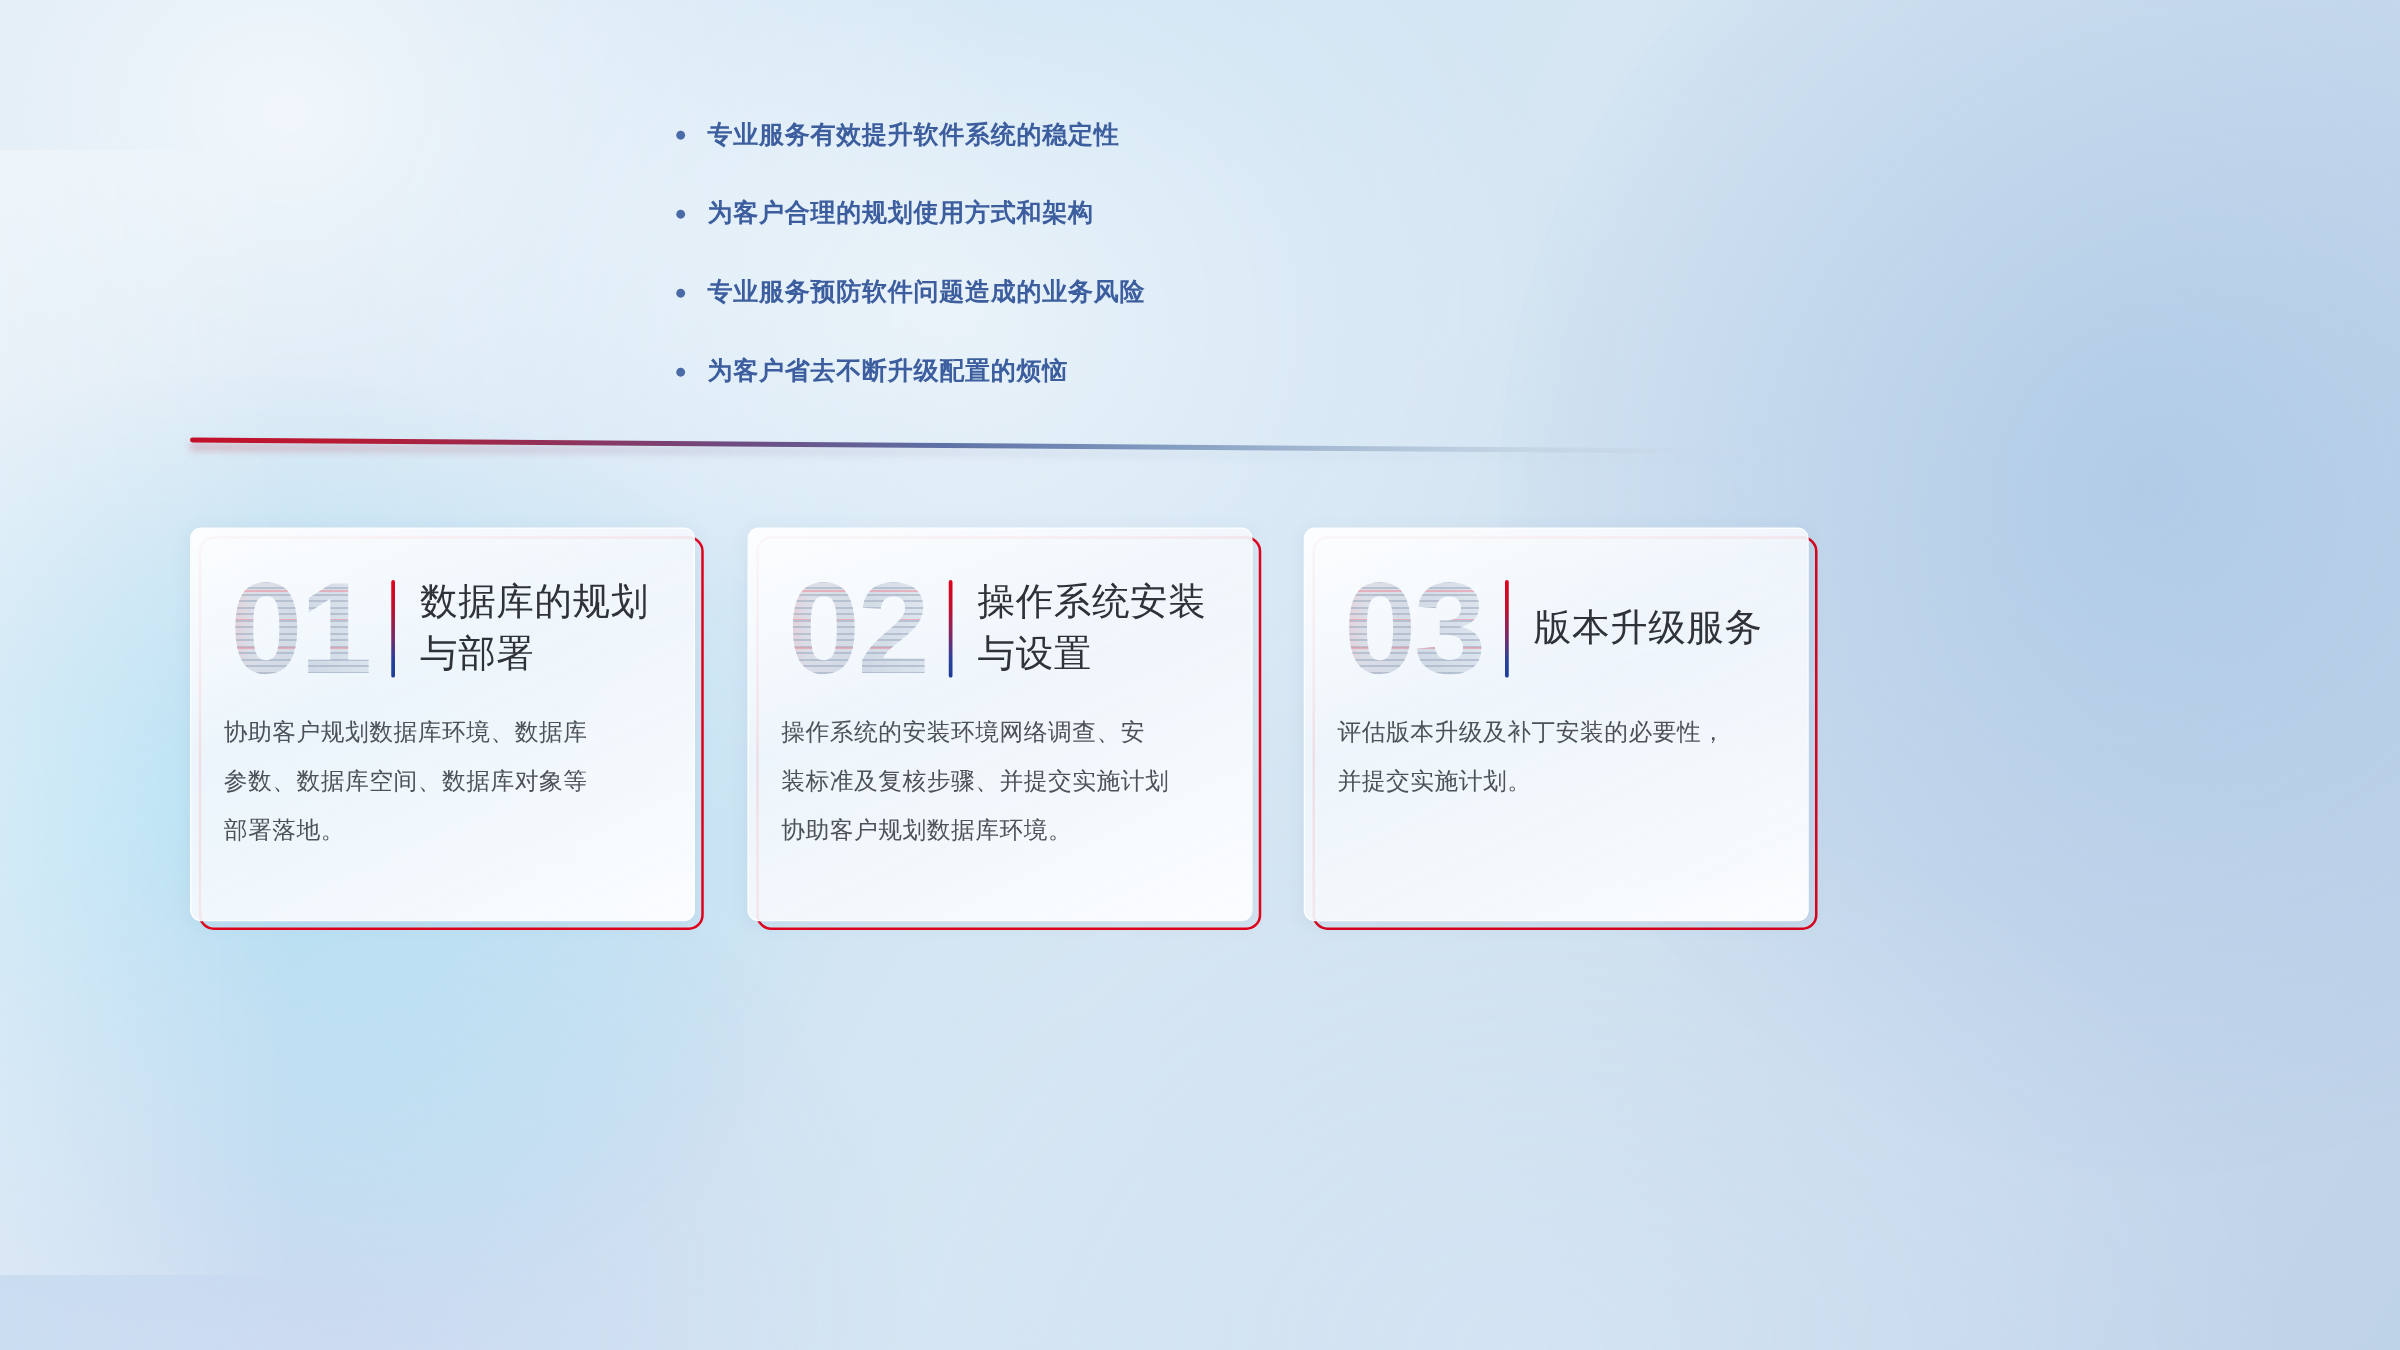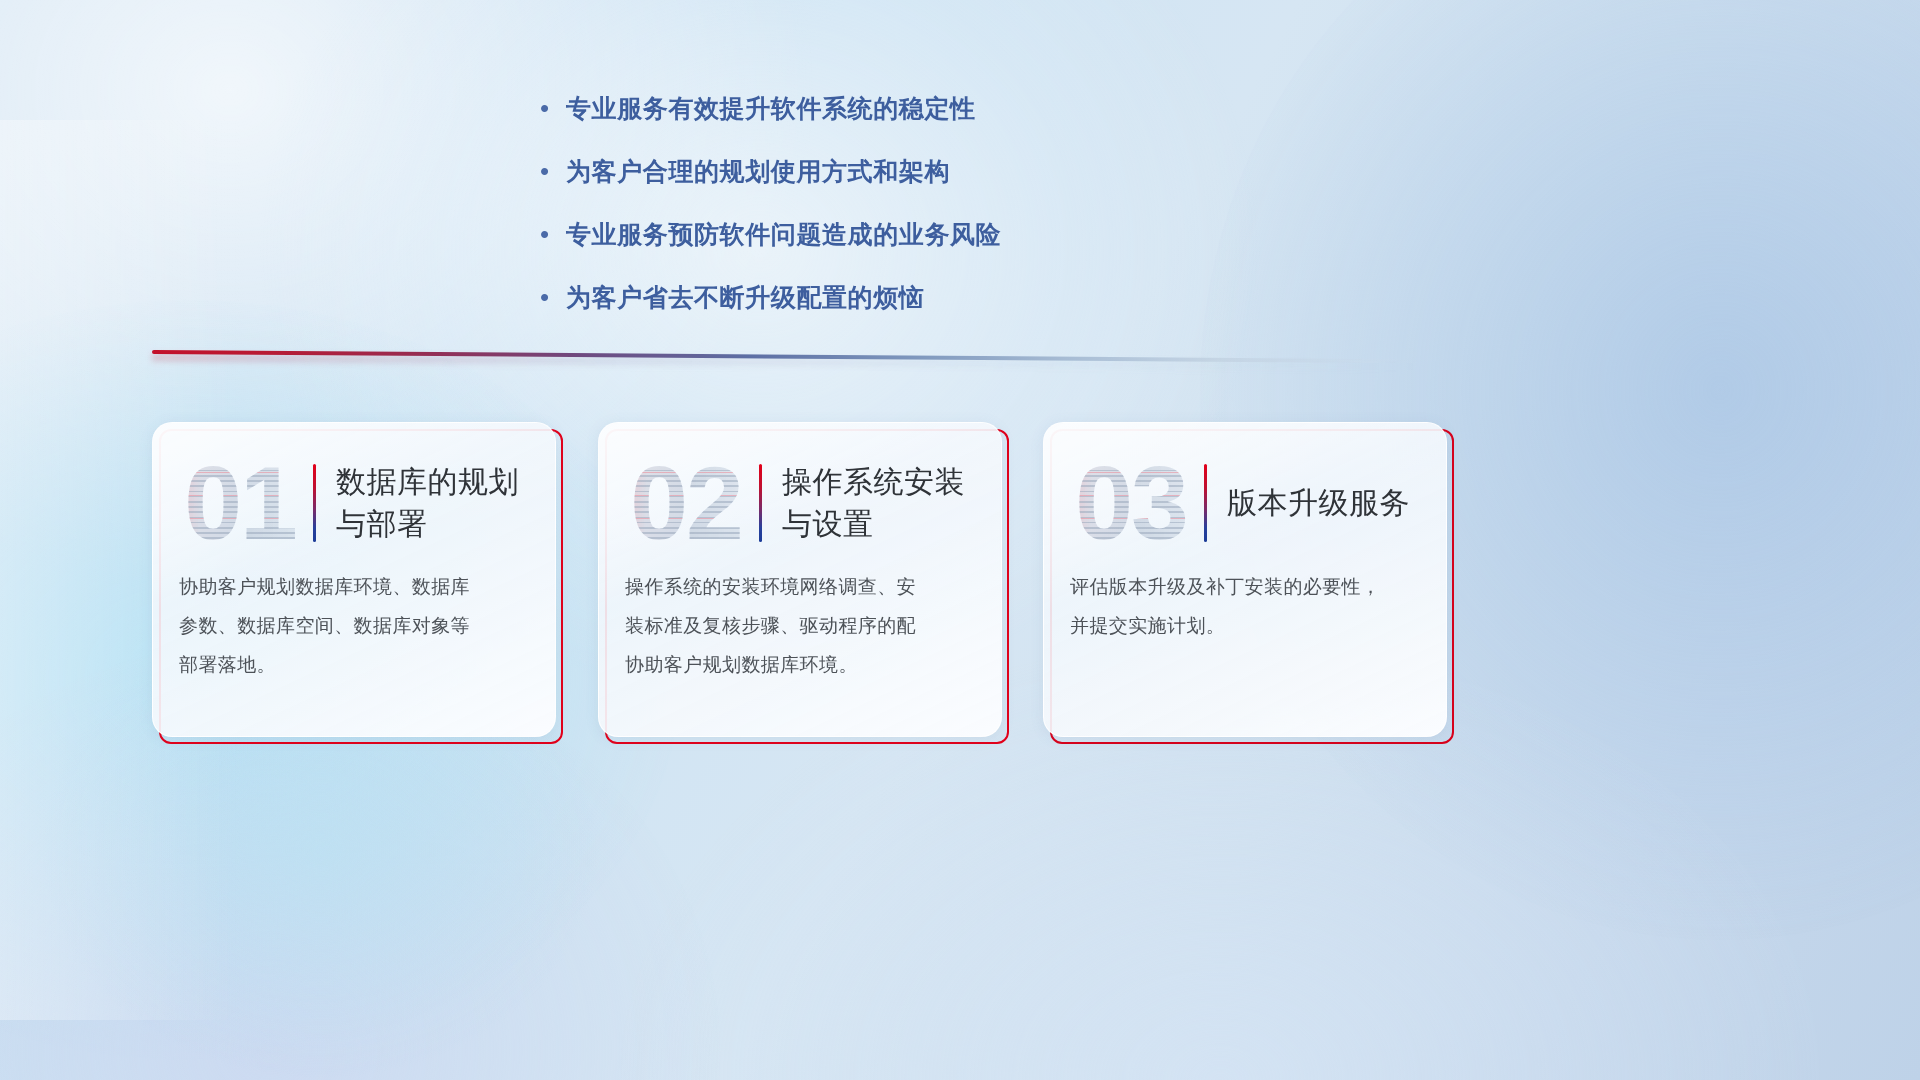--- a/index.html
+++ b/index.html
@@ -60,21 +60,21 @@
     display:flex; align-items:flex-start;
     height:52px;
     margin-bottom:11px;
   }
   .bullet-dot{
     width:26px; flex:0 0 26px;
     font-size:26px; line-height:40px; color:#4a6aa8;
     text-align:left;
   }
   .bullet-text{
-    font-size:25px; line-height:40px;
+    font-size:20px; line-height:40px;
     color:#3d5e9e; font-weight:600;
     letter-spacing:.6px;
     white-space:nowrap;
   }
 
   
   #divider{
     position:absolute; left:152px; top:346px; width:1270px; height:22px;
   }
   #divider .ln{
@@ -104,21 +104,21 @@
 
   .card-redframe{
     position:absolute; left:7px; top:7px; width:404px; height:315px;
     border:2.4px solid #e2001a;
     border-radius:12px;
   }
   .card-wrap.c3 .card-redframe{ border-color:#d8001a; }
 
   .card{
     position:absolute; left:0; top:0; width:404px; height:315px;
-    border-radius:20px;
+    border-radius:9px;
     background:linear-gradient(155deg, rgba(248,251,254,.94) 0%, rgba(240,246,252,.90) 38%, rgba(247,250,253,.93) 72%, rgba(252,253,255,.96) 100%);
     border:1px solid rgba(255,255,255,.85);
     box-shadow:0 2px 14px rgba(90,120,160,.10);
     overflow:hidden;
   }
   .card-sheen{
     position:absolute; left:0; top:0; width:100%; height:100%;
     background:linear-gradient(165deg, rgba(255,255,255,.55) 0%, rgba(255,255,255,0) 45%);
     pointer-events:none;
   }
@@ -253,21 +253,21 @@
       <div class="card-head">
         <div class="ghost-num" data-g="02">02</div>
         <div class="vbar"></div>
         <div class="card-title">
           <span>操作系统安装</span>
           <span>与设置</span>
         </div>
       </div>
       <div class="card-body">
         <span>操作系统的安装环境网络调查、安</span>
-        <span>装标准及复核步骤、驱动程序的配</span>
+        <span>装标准及复核步骤、并提交实施计划</span>
         <span>协助客户规划数据库环境。</span>
       </div>
     </div>
   </div>
 
   <div class="card-wrap c3">
     <div class="card-redframe"></div>
     <div class="card">
       <div class="card-sheen"></div>
       <div class="card-head">

